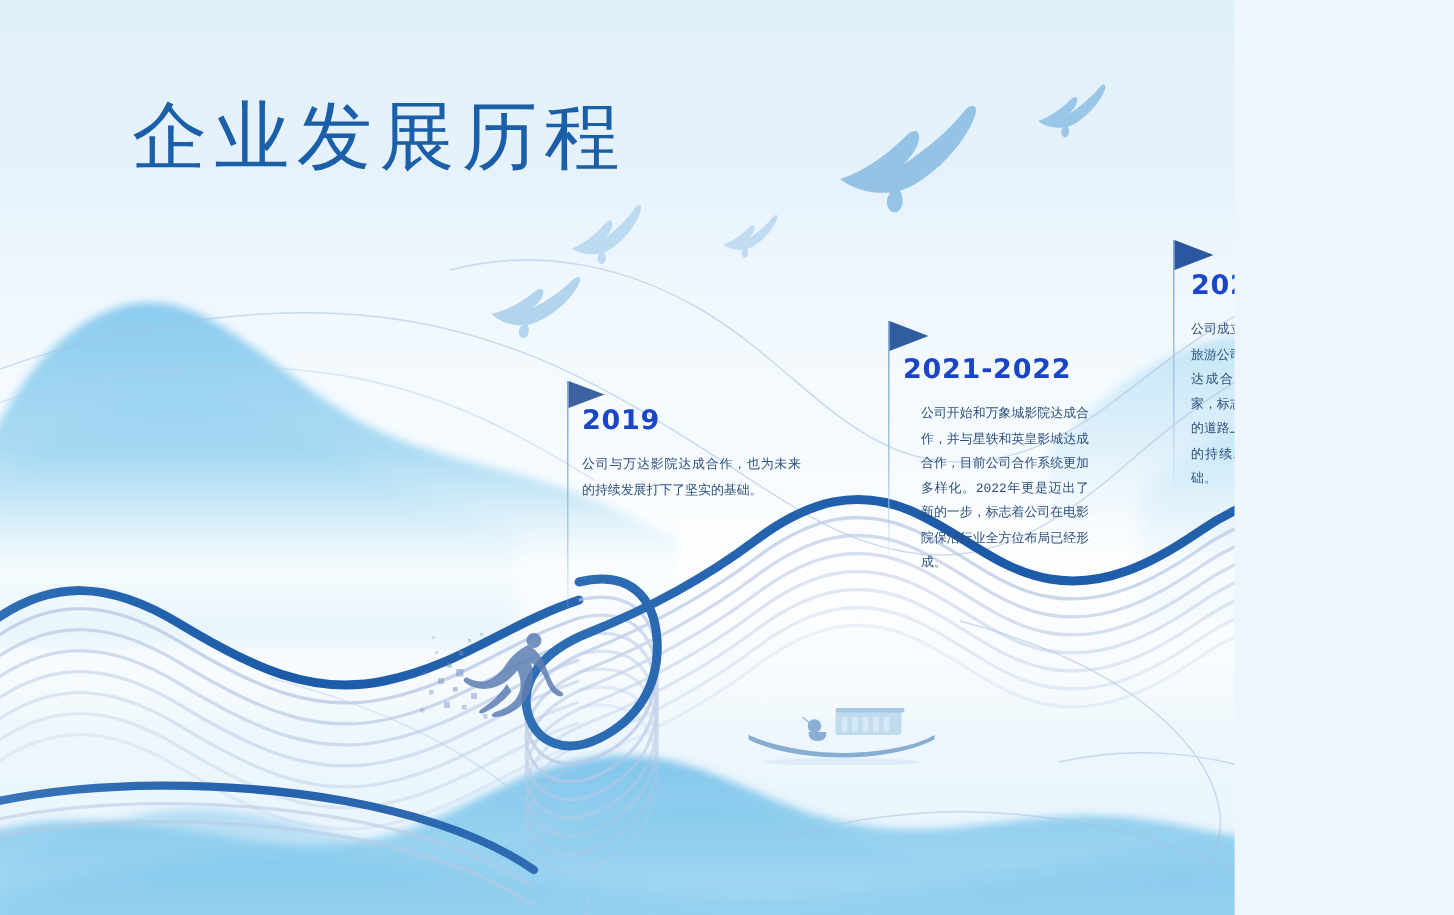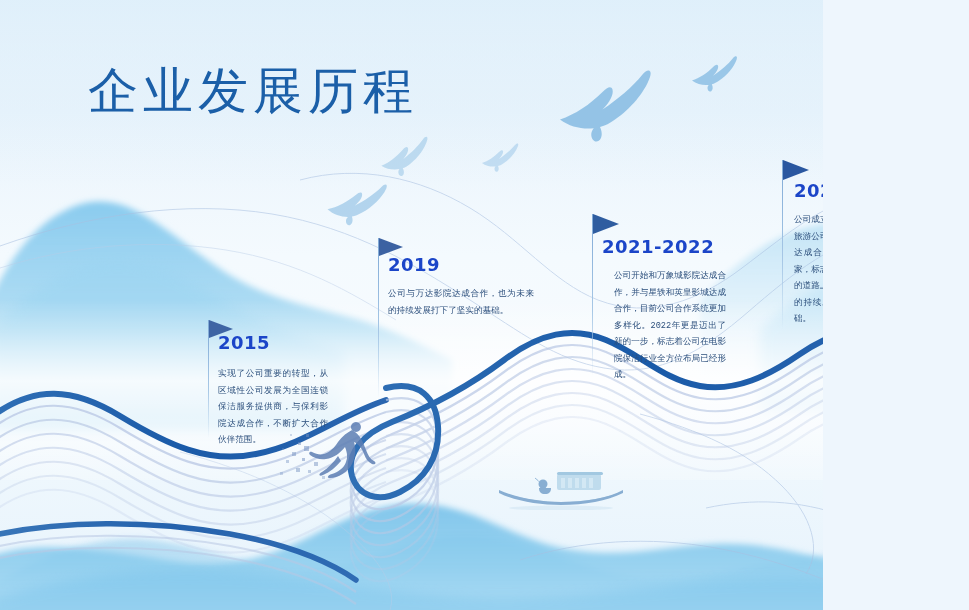--- a/index.html
+++ b/index.html
@@ -312,28 +312,22 @@
       <path d="M40,16 C44,19 48,23 50,28" stroke="#7fa9d0" stroke-width="1" fill="none"></path>
       <circle cx="48" cy="22" r="4.5" fill="#6f9cc8"></circle>
       <path d="M44,26 C44,30 46,32 50,32 C54,32 56,30 56,26 Z" fill="#6f9cc8"></path>
       <ellipse cx="66" cy="46" rx="52" ry="2.5" fill="#bcd9ec" opacity=".4"></ellipse>
     </g>
   </svg>
 
   <div id="title">企业发展历程</div>
 
 
-  <div class="milestone" style="left:208px;top:320px;width:160px;height:140px;">
-    <div class="pole" style="height:118px;"></div>
-    <div class="pennant" style="top:0px;border-width:9px 0 9px 24px;border-color:transparent transparent transparent #3e64a4;"></div>
-    <div class="year" style="left:10px;top:12px;">2015</div>
-    <div class="desc" style="left:10px;top:46px;width:110px;">实现了公司重要的转型，从区域性公司发展为全国连锁保洁服务提供商，与保利影院达成合作，不断扩大合作伙伴范围。</div>
-  </div>
-
-  <div class="milestone" style="left:378px;top:238px;width:160px;height:130px;">
+
+  <div class="milestone" style="left:378px;top:254px;width:160px;height:130px;">
     <div class="pole" style="height:160px;"></div>
     <div class="pennant" style="top:0px;border-width:9px 0 9px 24px;border-color:transparent transparent transparent #3c62a2;"></div>
     <div class="year" style="left:10px;top:16px;">2019</div>
     <div class="desc" style="left:10px;top:48px;width:146px;">公司与万达影院达成合作，也为未来的持续发展打下了坚实的基础。</div>
   </div>
 
   <div class="milestone" style="left:592px;top:214px;width:160px;height:150px;">
     <div class="pole" style="height:162px;"></div>
     <div class="pennant" style="top:0px;border-width:10px 0 10px 26px;border-color:transparent transparent transparent #2f5da0;"></div>
     <div class="year big" style="left:10px;top:22px;text-align:right;">2021-2022</div>

